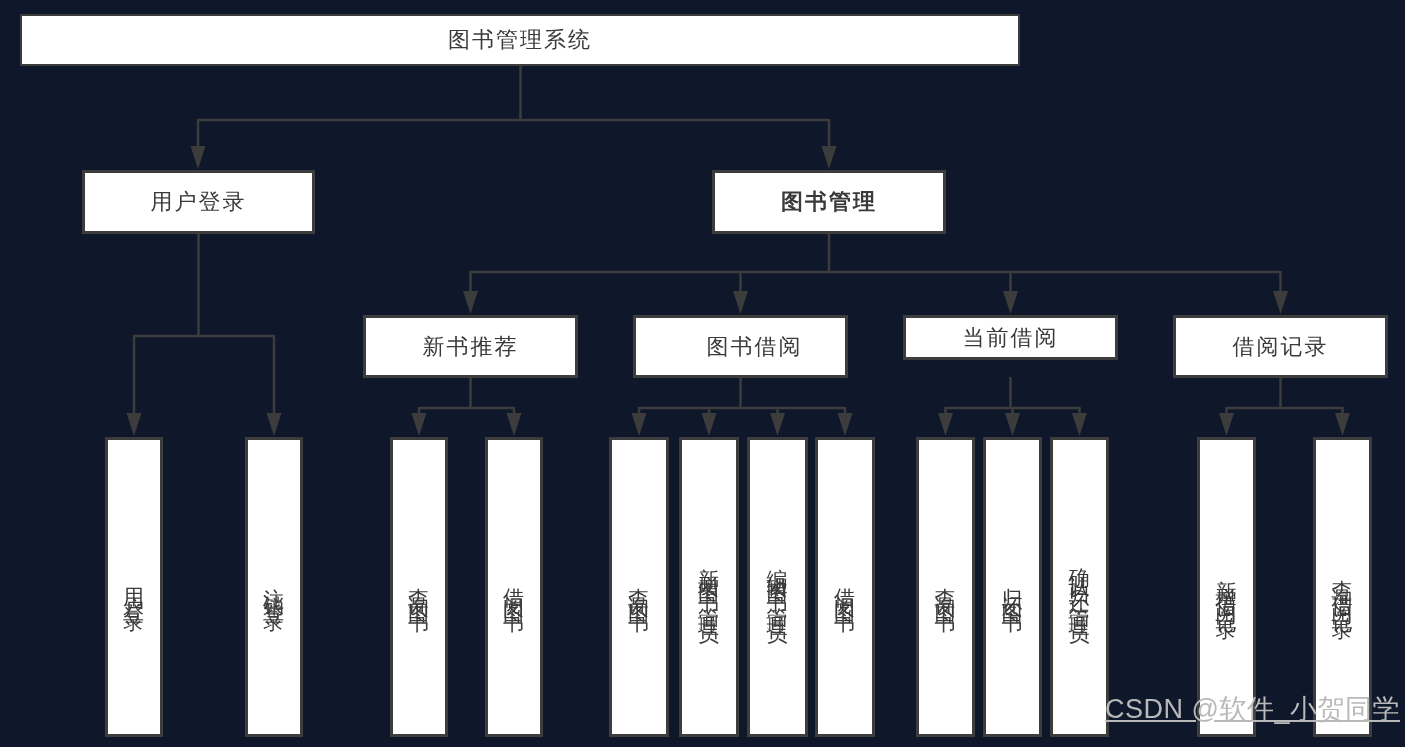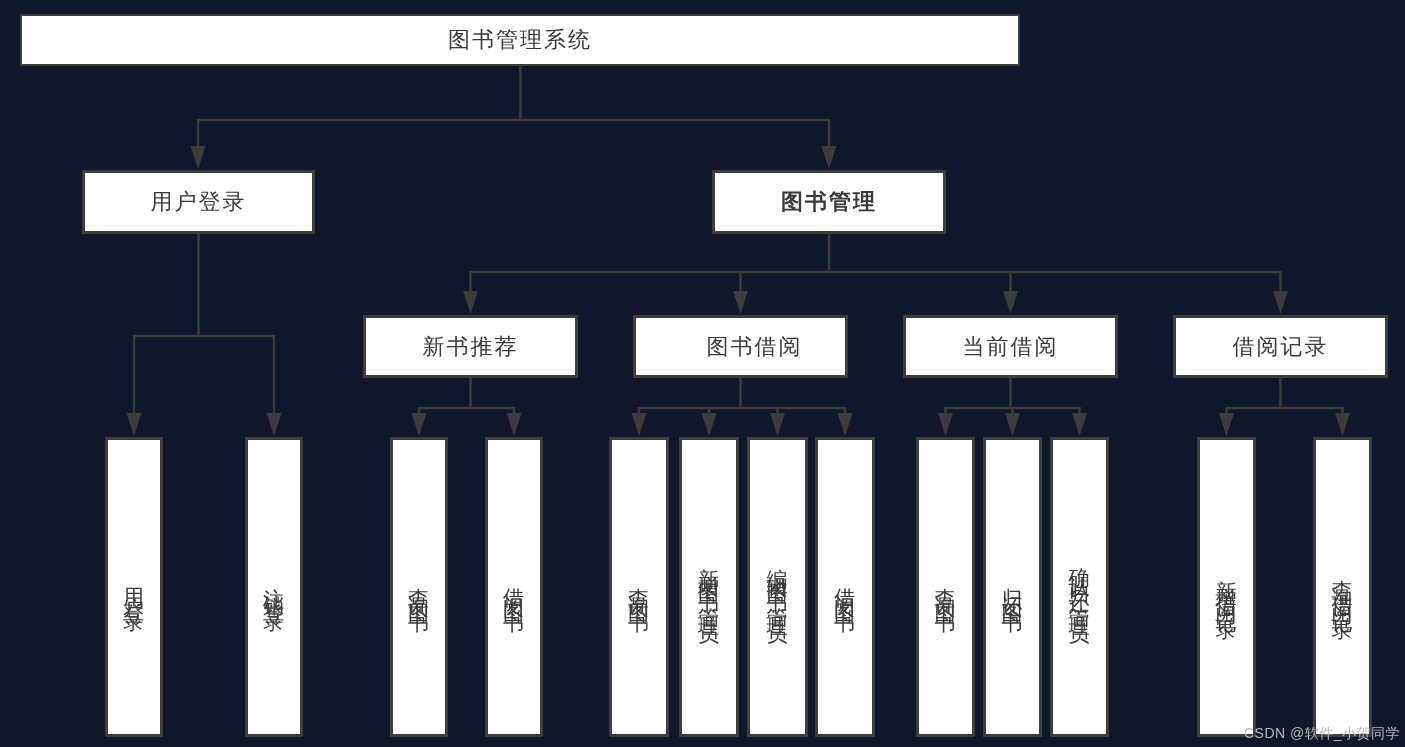--- a/index.html
+++ b/index.html
@@ -44,25 +44,26 @@
     text-orientation: mixed;
     font-size: 21px;
     letter-spacing: 8px;
     line-height: 1.1;
     color: #3a3a3a;
     white-space: nowrap;
   }
   .watermark {
     position: absolute;
     right: 5px;
-    bottom: 4px;
-    font-size: 14px;
+    bottom: 20px;
+    font-size: 27px;
     color: #b9b9b9;
     letter-spacing: 0.5px;
     z-index: 5;
+    text-decoration: underline;
   }
 </style>
 </head>
 <body>
 
 <div class="stage">
 
   <svg class="connectors" width="1405" height="747" viewBox="0 0 1405 747">
     <g stroke="#3c3c3c" stroke-width="2.5" fill="none">
 
@@ -123,21 +124,21 @@
   <div class="node" style="left:712px; top:170px; width:234px; height:64px;font-weight:bold;">
     <span class="h-label">图书管理</span>
   </div>
 
   <div class="node" style="left:363px; top:315px; width:215px; height:63px;">
     <span class="h-label">新书推荐</span>
   </div>
   <div class="node" style="left:633px; top:315px; width:215px; height:63px;padding-left:28px;">
     <span class="h-label">图书借阅</span>
   </div>
-  <div class="node" style="left:903px; top:315px; width:215px; height:63px;">
+  <div class="node" style="left:903px; top:315px; width:215px; height:45px;">
     <span class="h-label">当前借阅</span>
   </div>
   <div class="node" style="left:1173px; top:315px; width:215px; height:63px;">
     <span class="h-label">借阅记录</span>
   </div>
 
   <div class="leaf" style="left:105px; width:58px;">
     <span class="v-label">用户登录</span>
   </div>
   <div class="leaf" style="left:245px; width:58px;">

